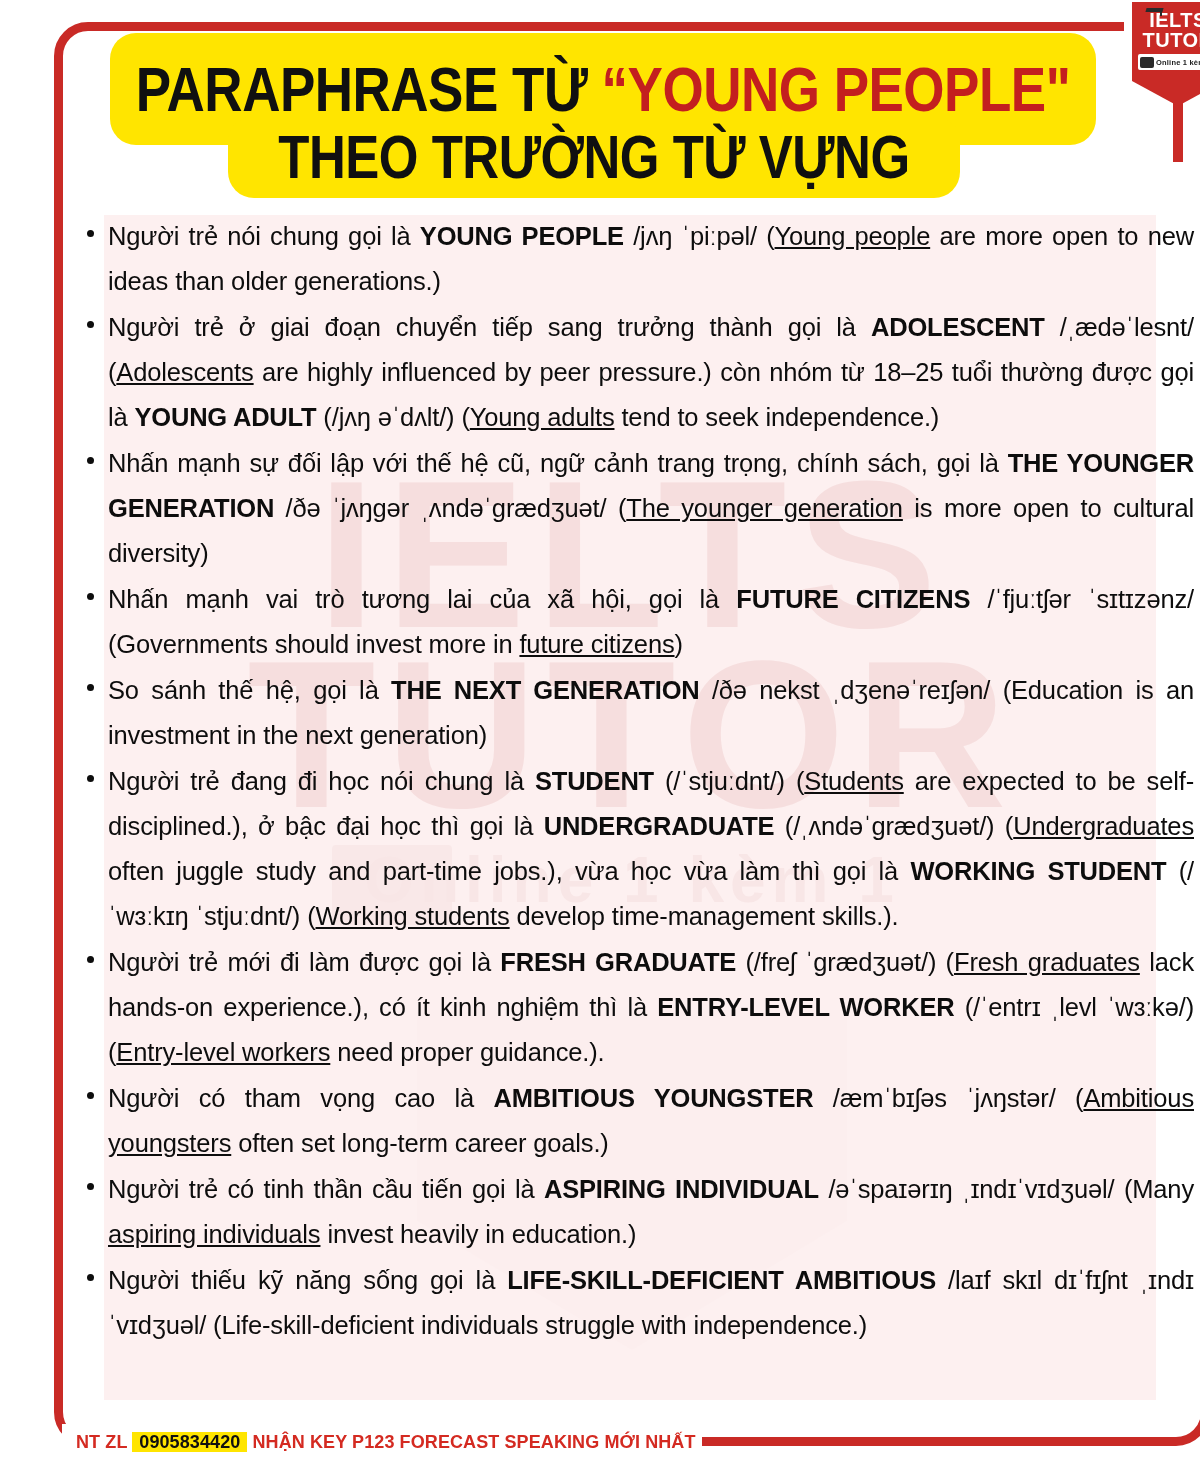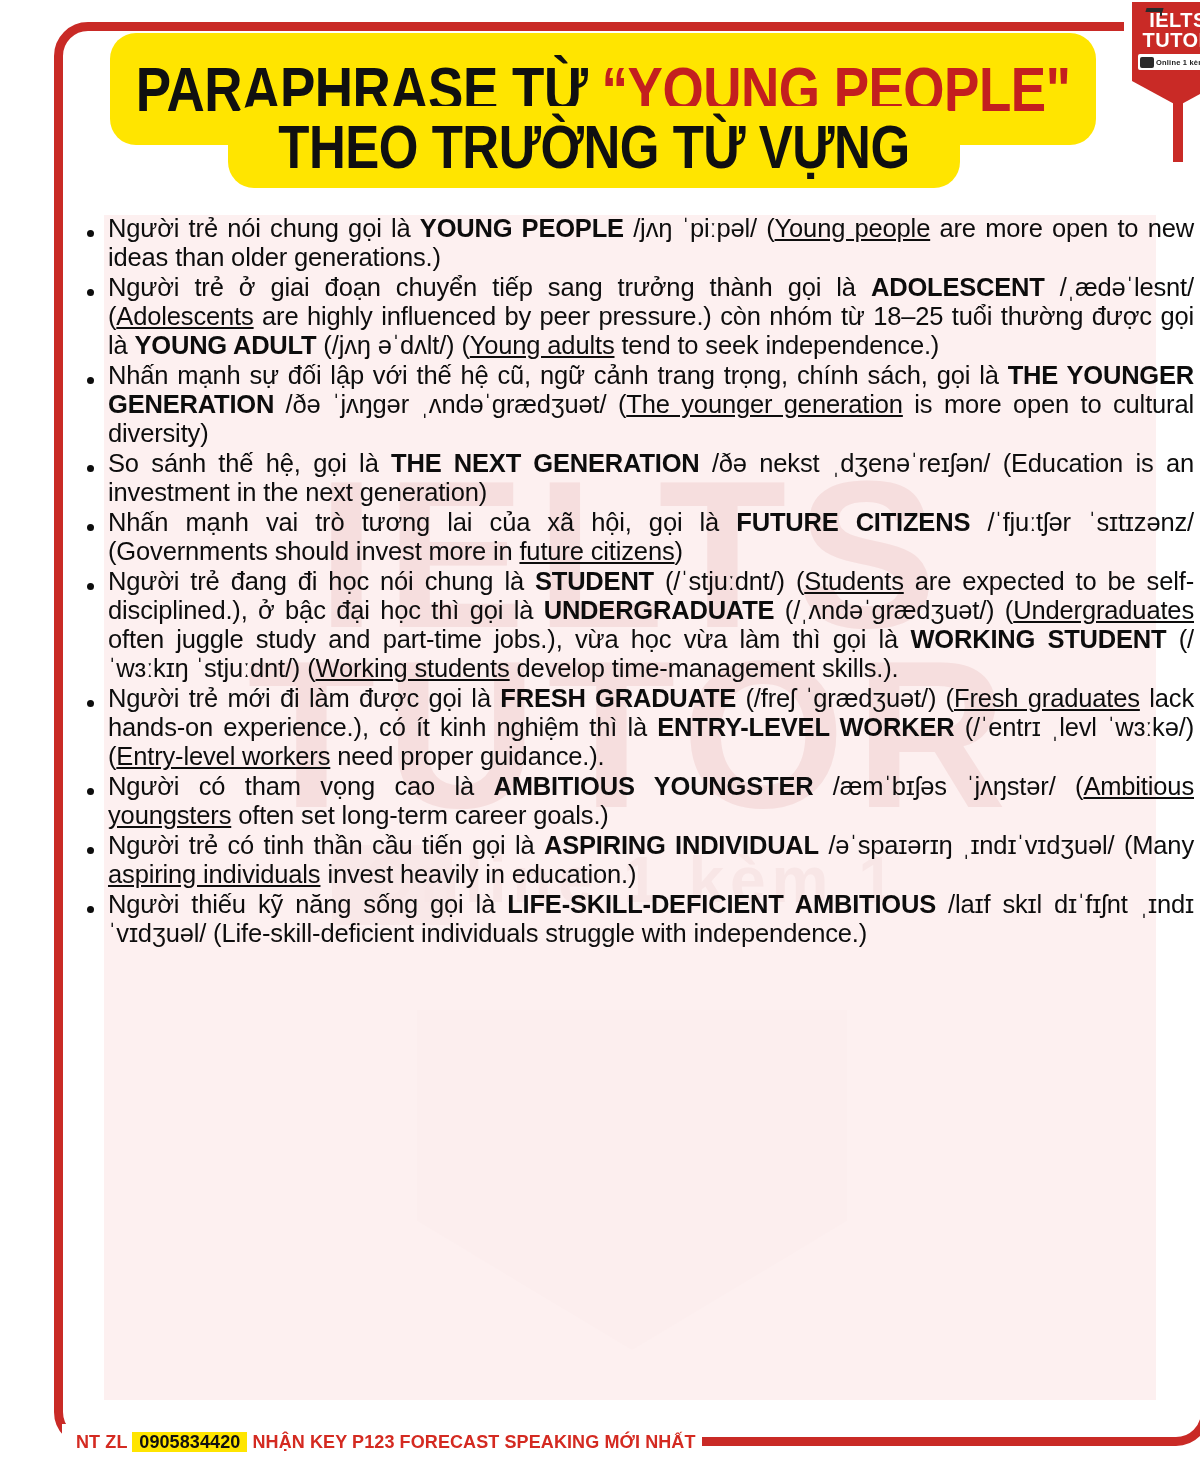--- a/index.html
+++ b/index.html
@@ -159,21 +159,21 @@
     display: flex;
     align-items: center;
     justify-content: center;
   }
   .title-box-1 {
     left: 78px; top: 33px;
     width: 986px; height: 112px;
     border-radius: 26px;
   }
   .title-box-2 {
-    left: 196px; top: 106px;
+    left: 196px; top: 116px;
     width: 732px; height: 82px;
     border-radius: 26px;
   }
   .title-line {
     font-family: "Liberation Sans", sans-serif;
     font-weight: 800;
     font-size: 52px;
     letter-spacing: -0.5px;
     white-space: nowrap;
     color: #101010;
@@ -191,21 +191,21 @@
     width: 1118px;
     z-index: 5;
   }
   ul.bullets { list-style: none; }
   ul.bullets > li {
     position: relative;
     padding-left: 32px;
     margin-bottom: 1px;
     font-family: "Liberation Sans", sans-serif;
     font-size: 25.5px;
-    line-height: 29px;
+    line-height: 45px;
     color: #0d0d0d;
     text-align: justify;
     letter-spacing: -0.15px;
   }
   ul.bullets > li::before {
     content: "";
     position: absolute;
     left: 11px; top: 16px;
     width: 7px; height: 7px;
     background: #0d0d0d;
@@ -280,22 +280,22 @@
     <div class="title-box title-box-2">
       <div class="title-line title-line-2">THEO TRƯỜNG TỪ VỰNG</div>
     </div>
   </div>
 
   <div class="content">
     <ul class="bullets" id="bullet-list">
         <li><span>Người trẻ nói chung gọi là </span><b>YOUNG PEOPLE</b><span> /jʌŋ ˈpiːpəl/ (</span><u>Young people</u><span> are more open to new ideas than older generations.)</span></li>
         <li><span>Người trẻ ở giai đoạn chuyển tiếp sang trưởng thành gọi là </span><b>ADOLESCENT</b><span> /ˌædəˈlesnt/ (</span><u>Adolescents</u><span> are highly influenced by peer pressure.) còn nhóm từ 18–25 tuổi thường được gọi là </span><b>YOUNG ADULT</b><span> (/jʌŋ əˈdʌlt/) (</span><u>Young adults</u><span> tend to seek independence.)</span></li>
         <li><span>Nhấn mạnh sự đối lập với thế hệ cũ, ngữ cảnh trang trọng, chính sách, gọi là </span><b>THE YOUNGER GENERATION</b><span> /ðə ˈjʌŋgər ˌʌndəˈgrædʒuət/ (</span><u>The younger generation</u><span> is more open to cultural diversity)</span></li>
+        <li><span>Nhấn mạnh vai trò tương lai của xã hội, gọi là </span><b>FUTURE CITIZENS</b><span> /ˈfjuːtʃər ˈsɪtɪzənz/ (Governments should invest more in </span><u>future citizens</u><span>)</span></li>
         <li><span>So sánh thế hệ, gọi là </span><b>THE NEXT GENERATION</b><span> /ðə nekst ˌdʒenəˈreɪʃən/ (Education is an investment in the next generation)</span></li>
-        <li><span>Nhấn mạnh vai trò tương lai của xã hội, gọi là </span><b>FUTURE CITIZENS</b><span> /ˈfjuːtʃər ˈsɪtɪzənz/ (Governments should invest more in </span><u>future citizens</u><span>)</span></li>
         <li><span>Người trẻ đang đi học nói chung là </span><b>STUDENT</b><span> (/ˈstjuːdnt/) (</span><u>Students</u><span> are expected to be self-disciplined.), ở bậc đại học thì gọi là </span><b>UNDERGRADUATE</b><span> (/ˌʌndəˈgrædʒuət/) (</span><u>Undergraduates</u><span> often juggle study and part-time jobs.), vừa học vừa làm thì gọi là </span><b>WORKING STUDENT</b><span> (/ˈwɜːkɪŋ ˈstjuːdnt/) (</span><u>Working students</u><span> develop time-management skills.).</span></li>
         <li><span>Người trẻ mới đi làm được gọi là </span><b>FRESH GRADUATE</b><span> (/freʃ ˈgrædʒuət/) (</span><u>Fresh graduates</u><span> lack hands-on experience.), có ít kinh nghiệm thì là </span><b>ENTRY-LEVEL WORKER</b><span> (/ˈentrɪ ˌlevl ˈwɜːkə/) (</span><u>Entry-level workers</u><span> need proper guidance.).</span></li>
         <li><span>Người có tham vọng cao là </span><b>AMBITIOUS YOUNGSTER</b><span> /æmˈbɪʃəs ˈjʌŋstər/ (</span><u>Ambitious youngsters</u><span> often set long-term career goals.)</span></li>
         <li><span>Người trẻ có tinh thần cầu tiến gọi là </span><b>ASPIRING INDIVIDUAL</b><span> /əˈspaɪərɪŋ ˌɪndɪˈvɪdʒuəl/ (Many </span><u>aspiring individuals</u><span> invest heavily in education.)</span></li>
         <li class="nojustify"><span> Người thiếu kỹ năng sống gọi là </span><b>LIFE-SKILL-DEFICIENT AMBITIOUS</b><span> /laɪf skɪl dɪˈfɪʃnt ˌɪndɪˈvɪdʒuəl/ (Life-skill-deficient individuals struggle with independence.)</span></li>
       </ul>
   </div>
 
   <div class="footer-mask"></div>
   <div class="footer">

